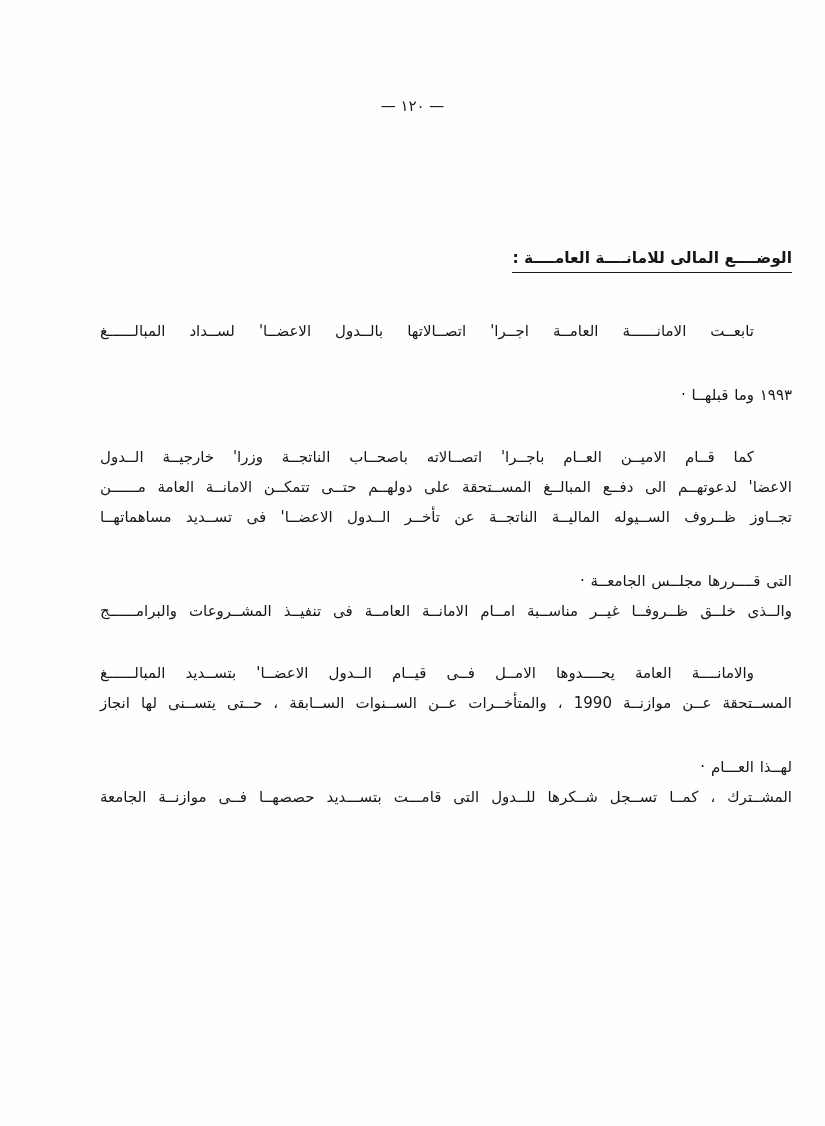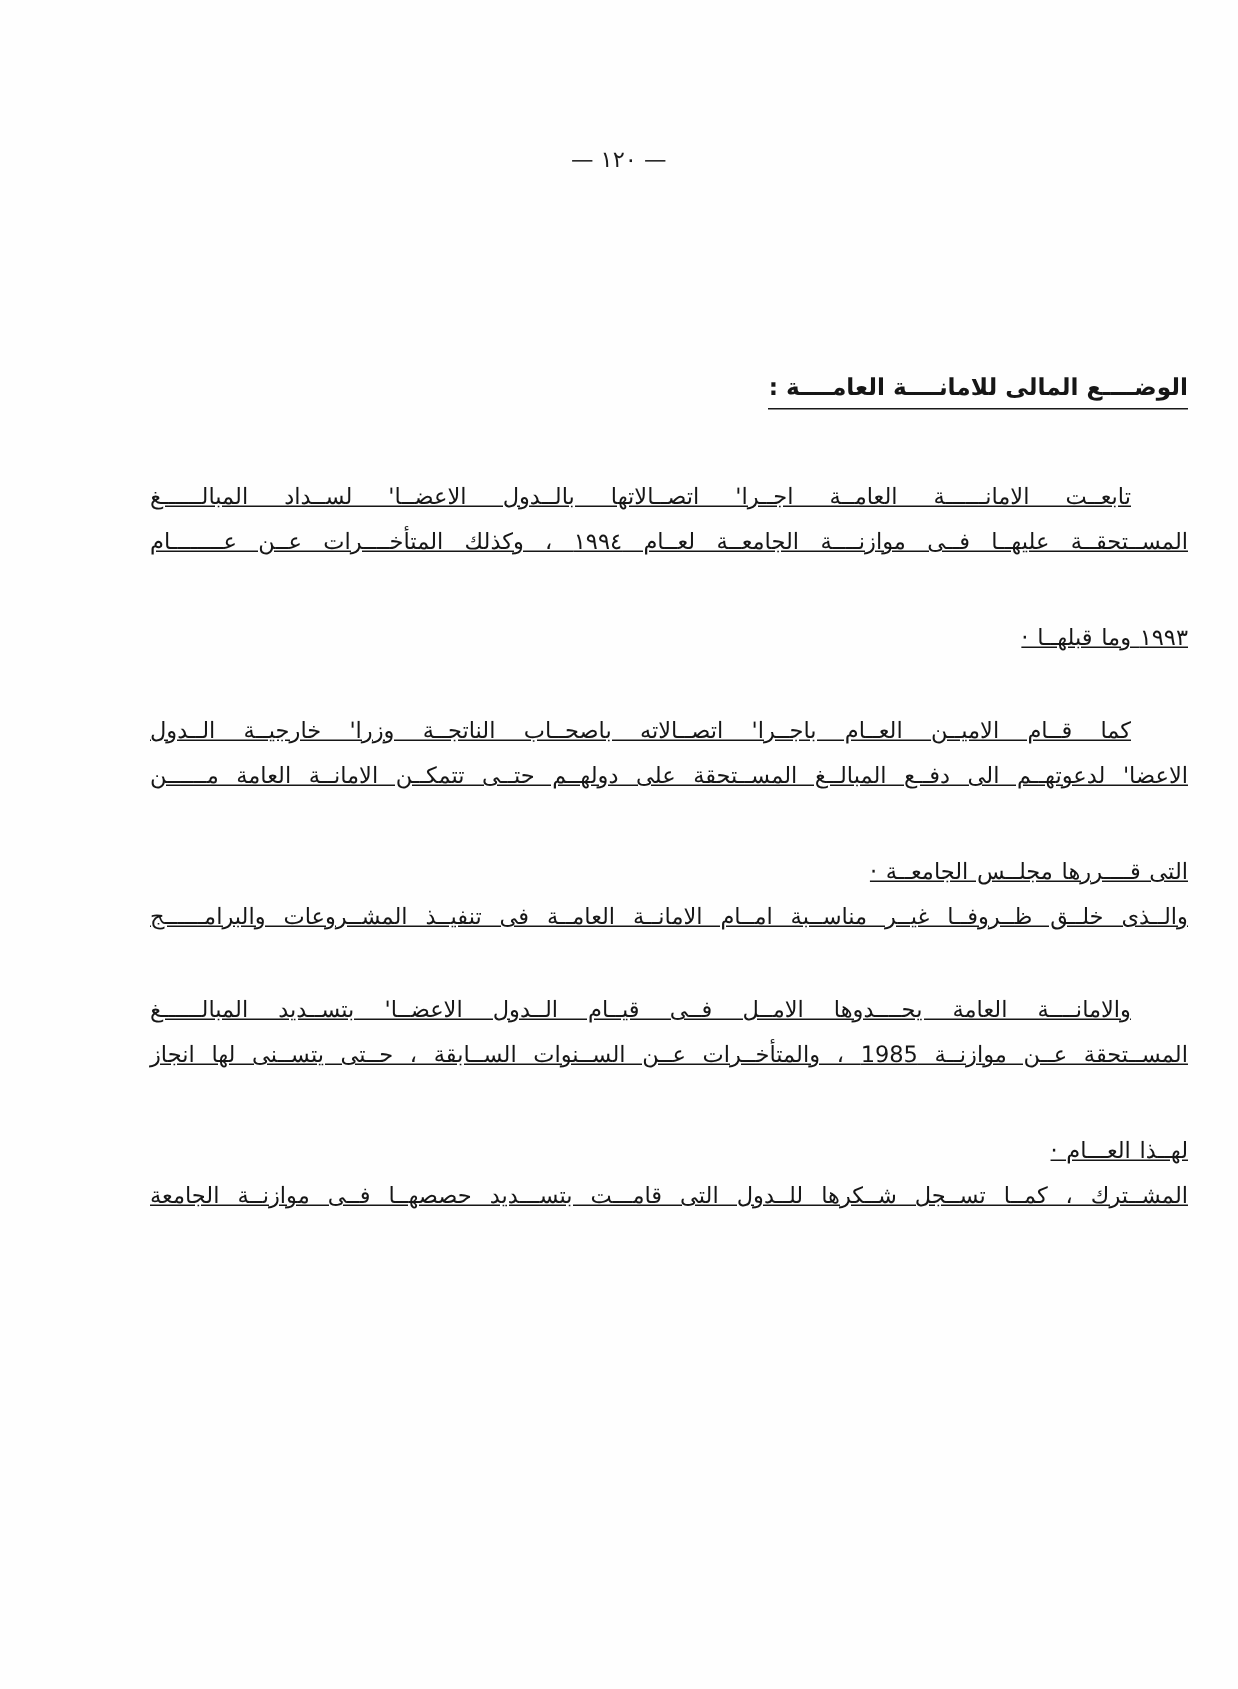--- a/index.html
+++ b/index.html
@@ -48,21 +48,20 @@
     font-size: 15px;
     line-height: 30px;
   }
   .para {
     margin: 0 0 32px 0;
   }
   .line {
     text-align: justify;
     text-align-last: justify;
     word-spacing: 1px;
-    text-decoration: underline;
   }
   .line.first {
     padding-right: 38px;
   }
   .line.last {
     text-align-last: right;
     margin-top: 34px;
   }
 </style>
 </head>
@@ -73,32 +72,32 @@
   <div class="page-number">— ١٢٠ —</div>
 
   <div class="heading">
     <span class="underlined">الوضــــع المالى للامانــــة العامــــة :</span>
   </div>
 
   <div class="content">
 
     <div class="para">
       <div class="line first">تابعــت الامانــــــة العامــة اجــرا' اتصــالاتها بالــدول الاعضــا' لســداد المبالــــــغ</div>
-      <div class="line">المســتحقــة عليهــا فــى موازنــــة الجامعــة لعــام ١٩٩٤ ، وكذلك المتأخــــرات عــن عــــــــام</div>
       <div class="line last">١٩٩٣ وما قبلهــا ·</div>
     </div>
 
     <div class="para">
       <div class="line first">كما قــام الاميــن العــام باجــرا' اتصــالاته باصحــاب الناتجــة وزرا' خارجيــة الــدول</div>
       <div class="line">الاعضا' لدعوتهــم الى دفــع المبالــغ المســتحقة على دولهــم حتــى تتمكــن الامانــة العامة مــــــن</div>
+      <div class="line">تجــاوز ظــروف الســيوله الماليــة الناتجــة عن تأخــر الــدول الاعضــا' فى تســديد مساهماتهــا</div>
       <div class="line last">التى قــــررها مجلــس الجامعــة ·</div>
       <div class="line">والــذى خلــق ظــروفــا غيــر مناســبة امــام الامانــة العامــة فى تنفيــذ المشــروعات والبرامــــــج</div>
     </div>
 
     <div class="para">
       <div class="line first">والامانــــة العامة يحــــدوها الامــل فــى قيــام الــدول الاعضــا' بتســديد المبالــــــغ</div>
-      <div class="line">المســتحقة عــن موازنــة 1985 ، والمتأخــرات عــن الســنوات الســابقة ، حــتى يتســنى لها انجاز</div>
+      <div class="line">المســتحقة عــن موازنــة 1990 ، والمتأخــرات عــن الســنوات الســابقة ، حــتى يتســنى لها انجاز</div>
       <div class="line last">لهــذا العـــام ·</div>
       <div class="line">المشــترك ، كمــا تســجل شــكرها للــدول التى قامـــت بتســـديد حصصهــا فــى موازنــة الجامعة</div>
     </div>
 
   </div>
 </div>
 
 </body></html>

